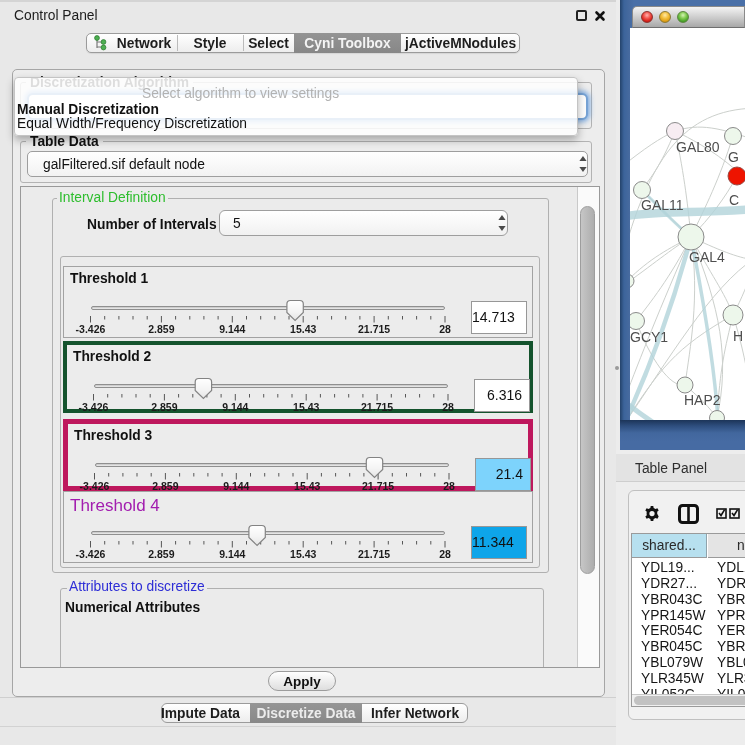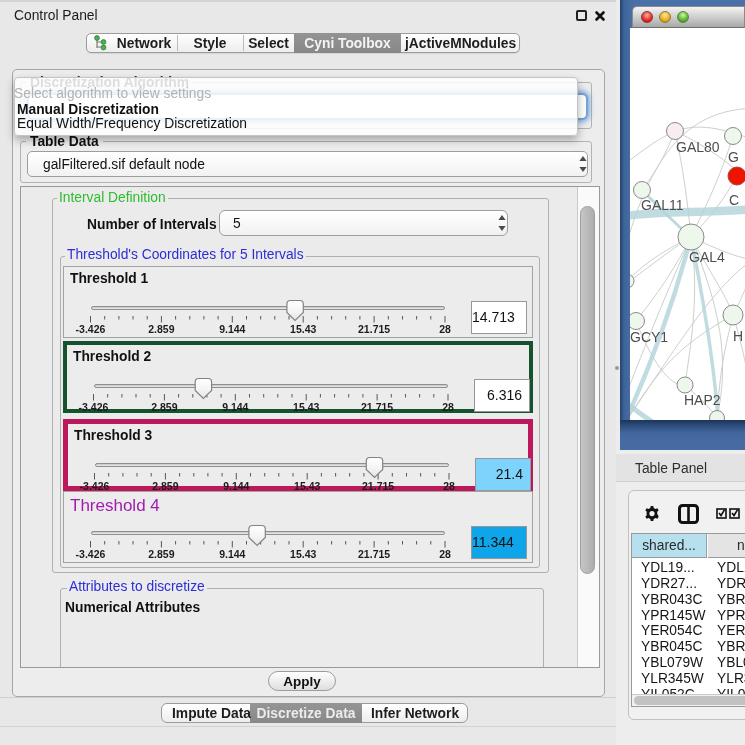--- a/index.html
+++ b/index.html
@@ -64,21 +64,20 @@
  <div class="abs" style="left:31px;top:10.5px;width:497px;height:375.5px;border:1px solid #b0b0b0;border-radius:3px"></div>
  <div class="abs" style="left:36px;top:2.5px;padding:0 2px;background:#ebebeb;font-size:13.8px;color:#2dbd2d">Interval Definition</div>
  <div class="abs" style="left:66px;top:30px;font-size:13.8px;font-weight:bold;color:#111">Number of Intervals</div>
  <div class="abs" style="left:198px;top:23px;width:289px;height:26px;background:linear-gradient(#ffffff,#f1f1f1);border:1px solid #9e9e9e;border-radius:6px"></div>
  <div class="abs" style="left:212px;top:29px;font-size:13.8px;color:#111">5</div>
  <svg class="abs" style="left:476px;top:27px" width="10" height="18" viewBox="0 0 10 18">
       <path d="M5 1 L8.6 6 L1.4 6 Z" fill="#4b4b4b"></path>
       <path d="M5 17 L8.6 12 L1.4 12 Z" fill="#4b4b4b"></path>
     </svg>
  <div class="abs" style="left:39px;top:69px;width:480px;height:312px;border:1px solid #b0b0b0;border-radius:3px"></div>
- <div class="abs" style="left:44px;top:59.5px;padding:0 2px;background:#ebebeb;font-size:13.8px;color:#2d2dd6">Threshold's Coordinates for 5 Intervals</div>
 <div class="abs" style="left:42px;top:79px;width:470px;height:72px;border:1px solid #a2a2a2;background:#ececec">
 <div class="abs" style="left:6px;top:4px;font-size:13.8px;font-weight:bold;color:#111">Threshold 1</div>
 <div class="abs" style="left:26.5px;top:38.5px;width:354.5px;height:4px;border:1px solid #8f8f8f;border-radius:3px;background:linear-gradient(#c2c2c2,#efefef)"></div>
 <svg class="abs" style="left:0;top:0;width:470px;height:71px" viewBox="0 0 470 71">
         <g stroke="#575757" stroke-width="1">
           <line x1="26.5" y1="49" x2="26.5" y2="55.5"></line>
           <line x1="40.7" y1="49" x2="40.7" y2="52.5"></line>
           <line x1="54.9" y1="49" x2="54.9" y2="52.5"></line>
           <line x1="69.0" y1="49" x2="69.0" y2="52.5"></line>
           <line x1="83.2" y1="49" x2="83.2" y2="52.5"></line>
@@ -243,27 +242,27 @@
 
  <div class="abs" style="left:39px;top:401px;width:484px;height:90px;border:1px solid #b0b0b0;border-radius:3px"></div>
  <div class="abs" style="left:46px;top:391.5px;padding:0 2px;background:#ebebeb;font-size:13.8px;color:#2d2dd6">Attributes to discretize</div>
  <div class="abs" style="left:44px;top:413px;font-size:13.8px;font-weight:bold;color:#111">Numerical Attributes</div>
 </div>
 
 <div class="abs" style="left:268px;top:671px;width:68px;height:20px;border:1px solid #9c9c9c;border-radius:10px;background:linear-gradient(#ffffff,#dedede);text-align:center;font-size:13.5px;font-weight:600;color:#111;line-height:19px">Apply</div>
 <div class="abs" style="left:0px;top:697px;width:616px;height:1px;background:#cfcfcf"></div>
 <div class="abs" style="left:161px;top:703px;width:307px;height:20px;border:1px solid #9b9b9b;border-radius:6px;background:linear-gradient(#ffffff,#ededed)"></div>
 <div class="abs" style="left:250px;top:703px;width:112px;height:20px;background:linear-gradient(#959595,#888888)"></div>
-<div class="abs" style="left:161px;top:706px;width:90px;text-align:right;font-size:13.8px;font-weight:600;color:#1d1d1d">Impute Data</div>
+<div class="abs" style="left:161px;top:706px;width:90px;text-align:left;font-size:13.8px;font-weight:600;color:#1d1d1d">Impute Data</div>
 <div class="abs" style="left:250px;top:706px;width:112px;text-align:center;font-size:13.8px;font-weight:600;color:#ececec">Discretize Data</div>
 <div class="abs" style="left:362px;top:706px;width:106px;text-align:center;font-size:13.8px;font-weight:600;color:#1d1d1d">Infer Network</div>
 <div class="abs" style="left:0px;top:726px;width:616px;height:1px;background:#d2d2d2"></div>
 
 <div class="abs" style="left:14px;top:77px;width:564px;height:59px;background:rgba(255,255,255,0.84);border:1px solid #c4c4c4;border-radius:4px;box-shadow:0 4px 8px rgba(0,0,0,0.3);z-index:30"></div>
-<div class="abs" style="left:14px;top:86px;width:453px;text-align:left;font-size:13.8px;color:#b2b2b2;z-index:31">Select algorithm to view settings</div>
+<div class="abs" style="left:14px;top:86px;width:453px;text-align:center;font-size:13.8px;color:#b2b2b2;z-index:31">Select algorithm to view settings</div>
 <div class="abs" style="left:17px;top:101.5px;font-size:13.8px;font-weight:bold;color:#111;z-index:31">Manual Discretization</div>
 <div class="abs" style="left:17px;top:116px;font-size:13.8px;color:#111;z-index:31">Equal Width/Frequency Discretization</div>
 
 <div class="abs" style="left:616px;top:0;width:129px;height:745px;background:#ececec"></div>
 <div class="abs" style="left:620px;top:0;width:125px;height:450px;background:linear-gradient(90deg,#24436b 0px,#3c649b 4px,#466a9f 9px,#4a70a8 14px)"></div>
 <div class="abs" style="left:632px;top:6px;width:113px;height:22px;background:linear-gradient(#f4f4f4,#a8a8a8);border:1px solid #8a8a8a;border-bottom-color:#6f6f6f;border-radius:5px 0 0 0"></div>
 <div class="abs" style="left:641px;top:11px;width:12px;height:12px;border-radius:50%;background:radial-gradient(circle at 50% 32%,#ffb2ae 0%,#f2564e 38%,#d62018 70%,#941109 100%);border:0.5px solid #8c3330"></div>
 <div class="abs" style="left:659px;top:11px;width:12px;height:12px;border-radius:50%;background:radial-gradient(circle at 50% 32%,#ffe9a8 0%,#f3c141 38%,#e0a017 70%,#9c6c07 100%);border:0.5px solid #8d7a35"></div>
 <div class="abs" style="left:677px;top:11px;width:12px;height:12px;border-radius:50%;background:radial-gradient(circle at 50% 32%,#d5f3b5 0%,#83cc52 38%,#4ba52b 70%,#2b7312 100%);border:0.5px solid #5c8742"></div>
 <div class="abs" style="left:630px;top:28px;width:115px;height:392px;background:#fff;overflow:hidden">

